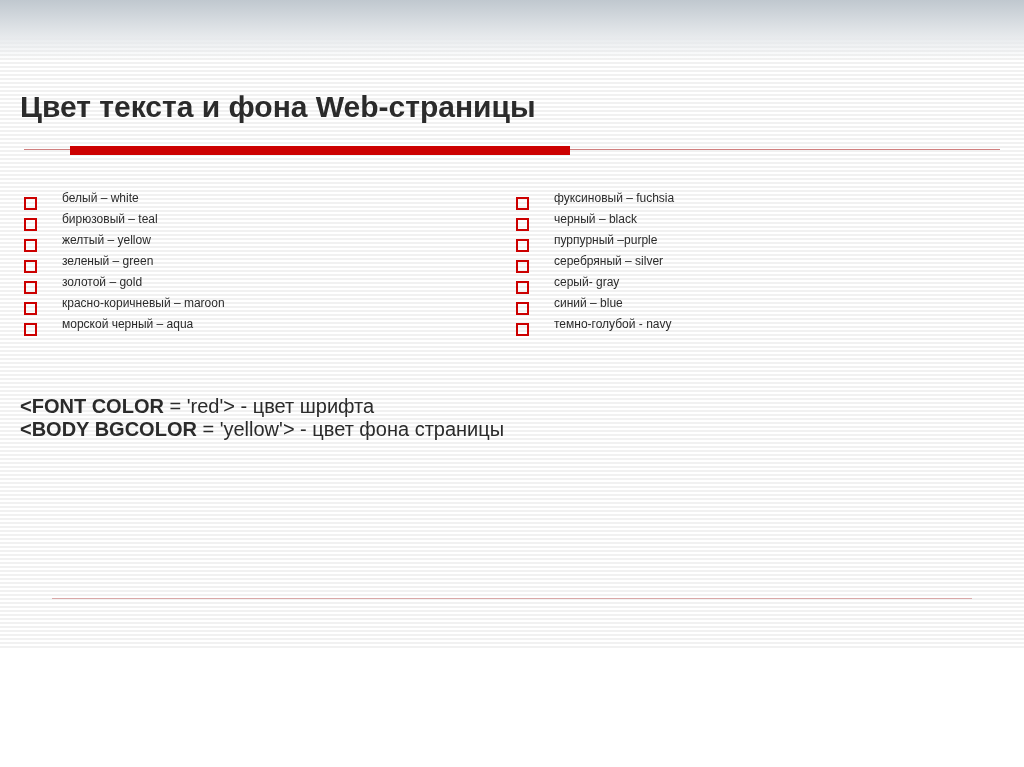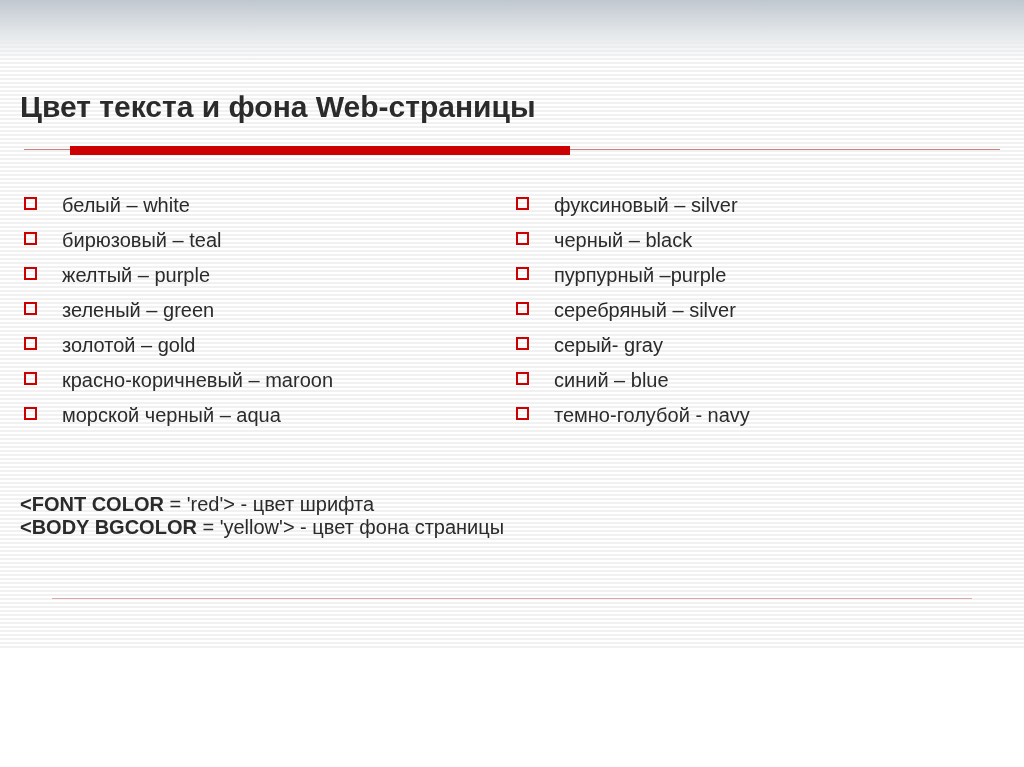--- a/index.html
+++ b/index.html
@@ -70,21 +70,21 @@
     flex: 0 0 50%;
   }
   ul.bullets {
     list-style: none;
     margin: 0;
     padding: 0;
   }
   ul.bullets li {
     position: relative;
     padding-left: 42px;
-    font-size: 20px;
+    font-size: 12px;
     color: #2b2b2b;
     line-height: 1.75;
   }
   ul.bullets li::before {
     content: "";
     position: absolute;
     left: 4px;
     top: 9px;
     width: 13px;
     height: 13px;
@@ -122,30 +122,30 @@
     <div class="underline-wrap">
       <div class="thin-line"></div>
       <div class="thick-line"></div>
     </div>
 
     <div class="columns">
       <div class="col">
         <ul class="bullets">
           <li>белый – white</li>
           <li>бирюзовый – teal</li>
-          <li>желтый – purple</li>
+          <li>желтый – yellow</li>
           <li>зеленый – green</li>
           <li>золотой – gold</li>
           <li> красно-коричневый – maroon</li>
           <li>морской черный – aqua</li>
         </ul>
       </div>
       <div class="col">
         <ul class="bullets">
-          <li>фуксиновый – silver</li>
+          <li>фуксиновый – fuchsia</li>
           <li>черный – black</li>
           <li>пурпурный –purple</li>
           <li>серебряный – silver</li>
           <li>серый- gray</li>
           <li>синий –  blue</li>
           <li>темно-голубой - navy</li>
         </ul>
       </div>
     </div>
 

